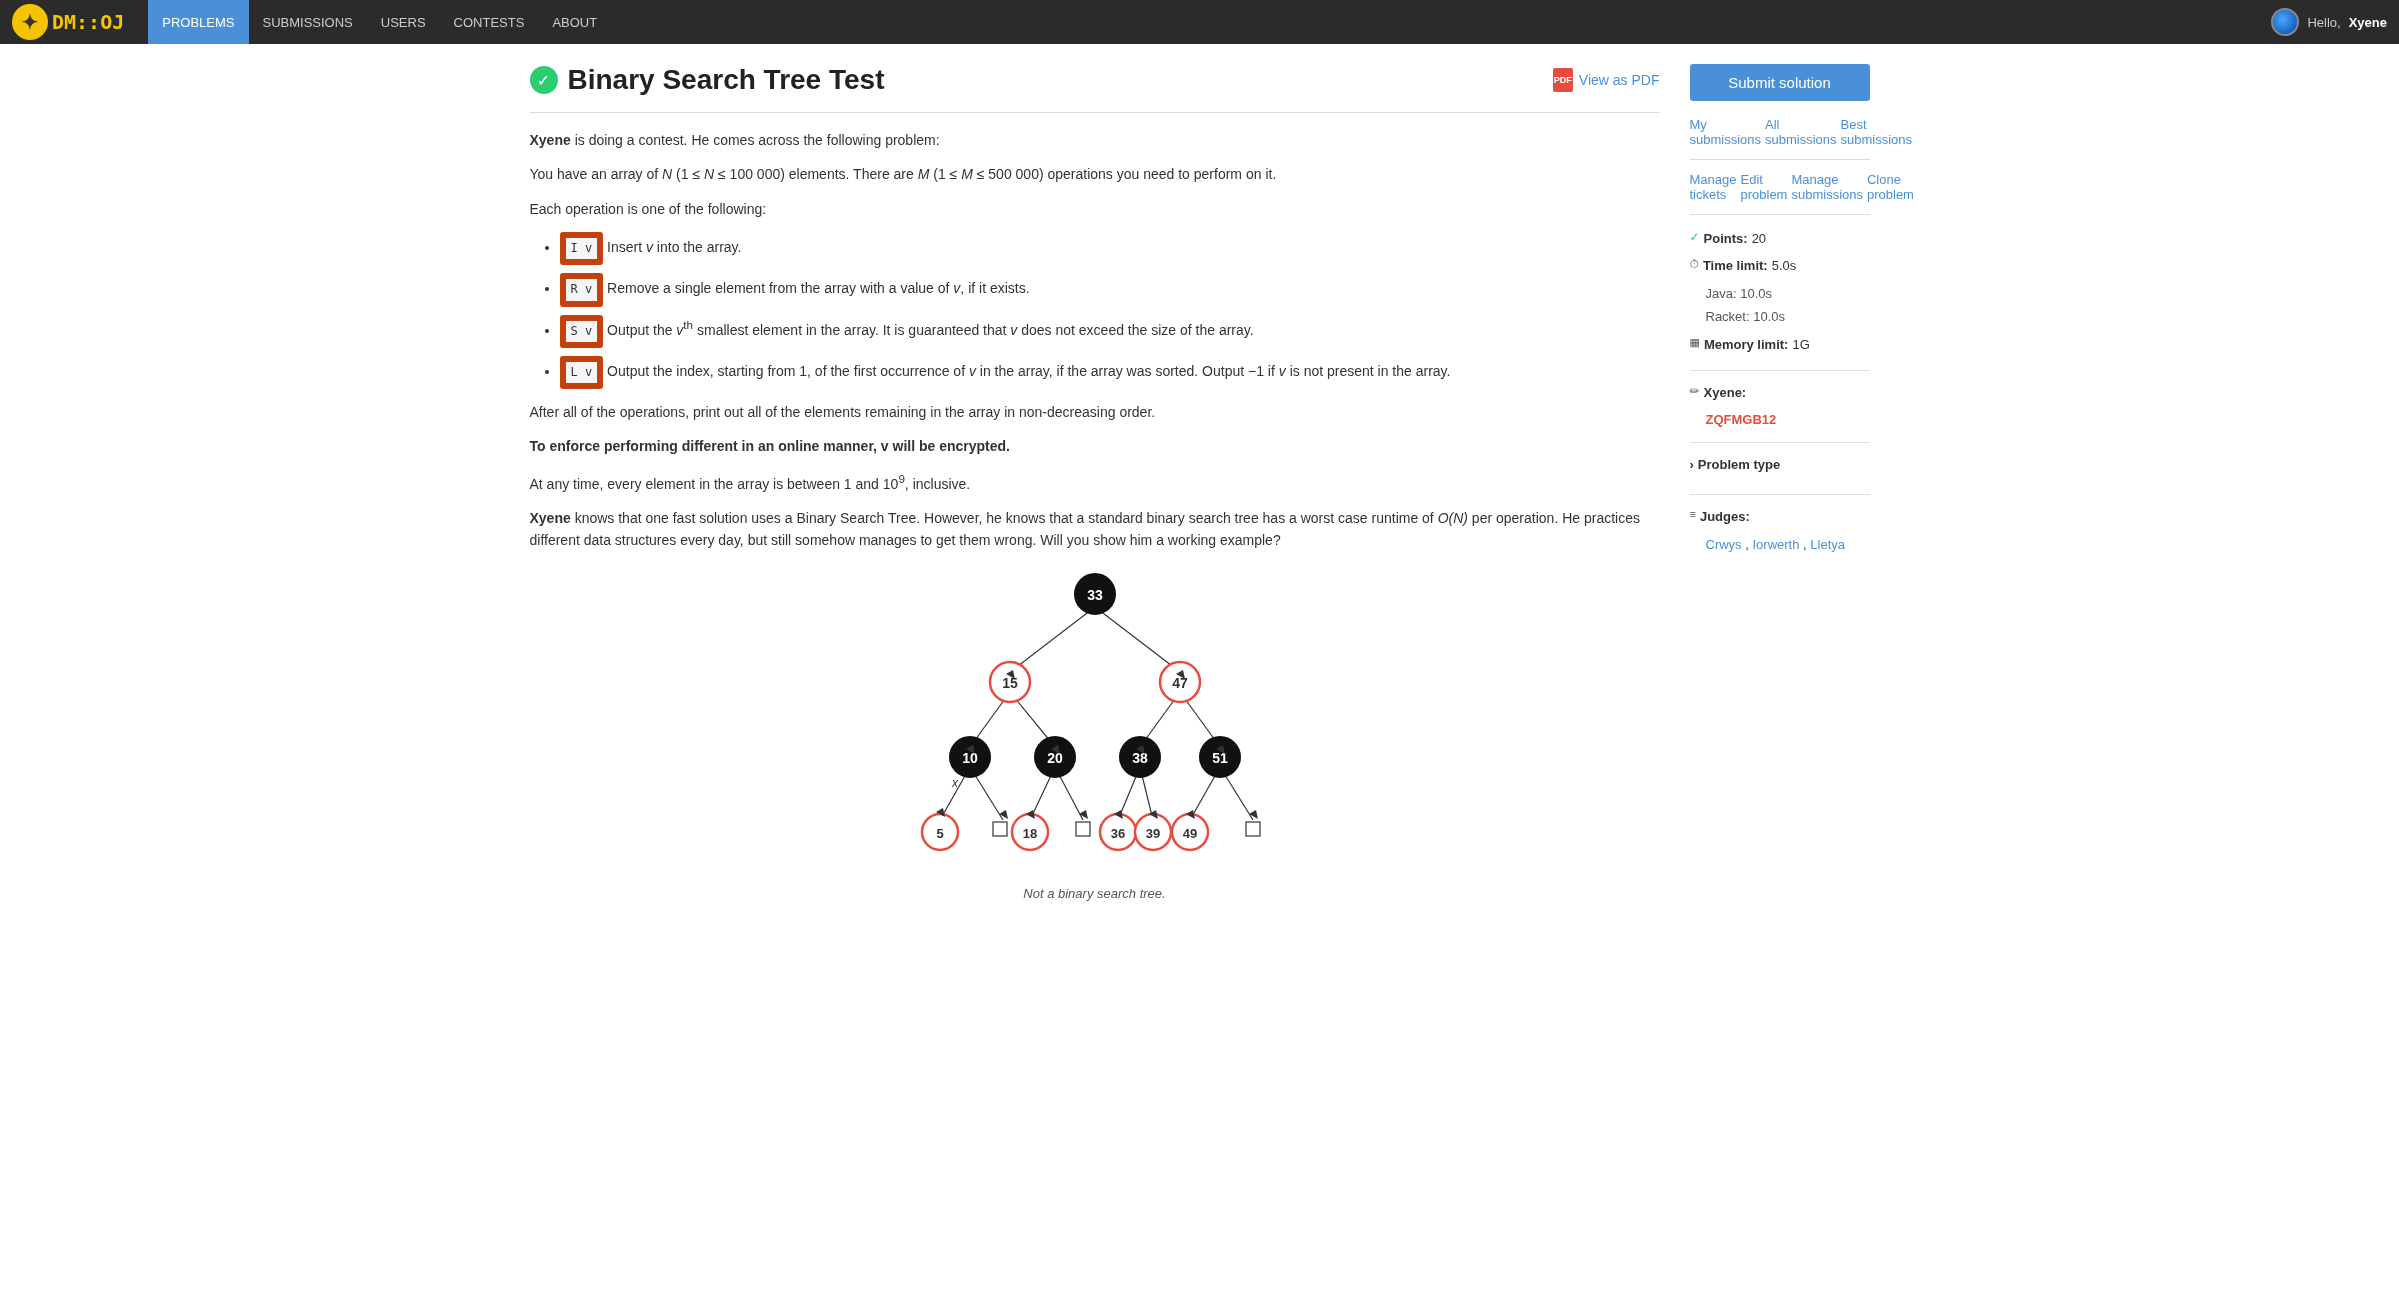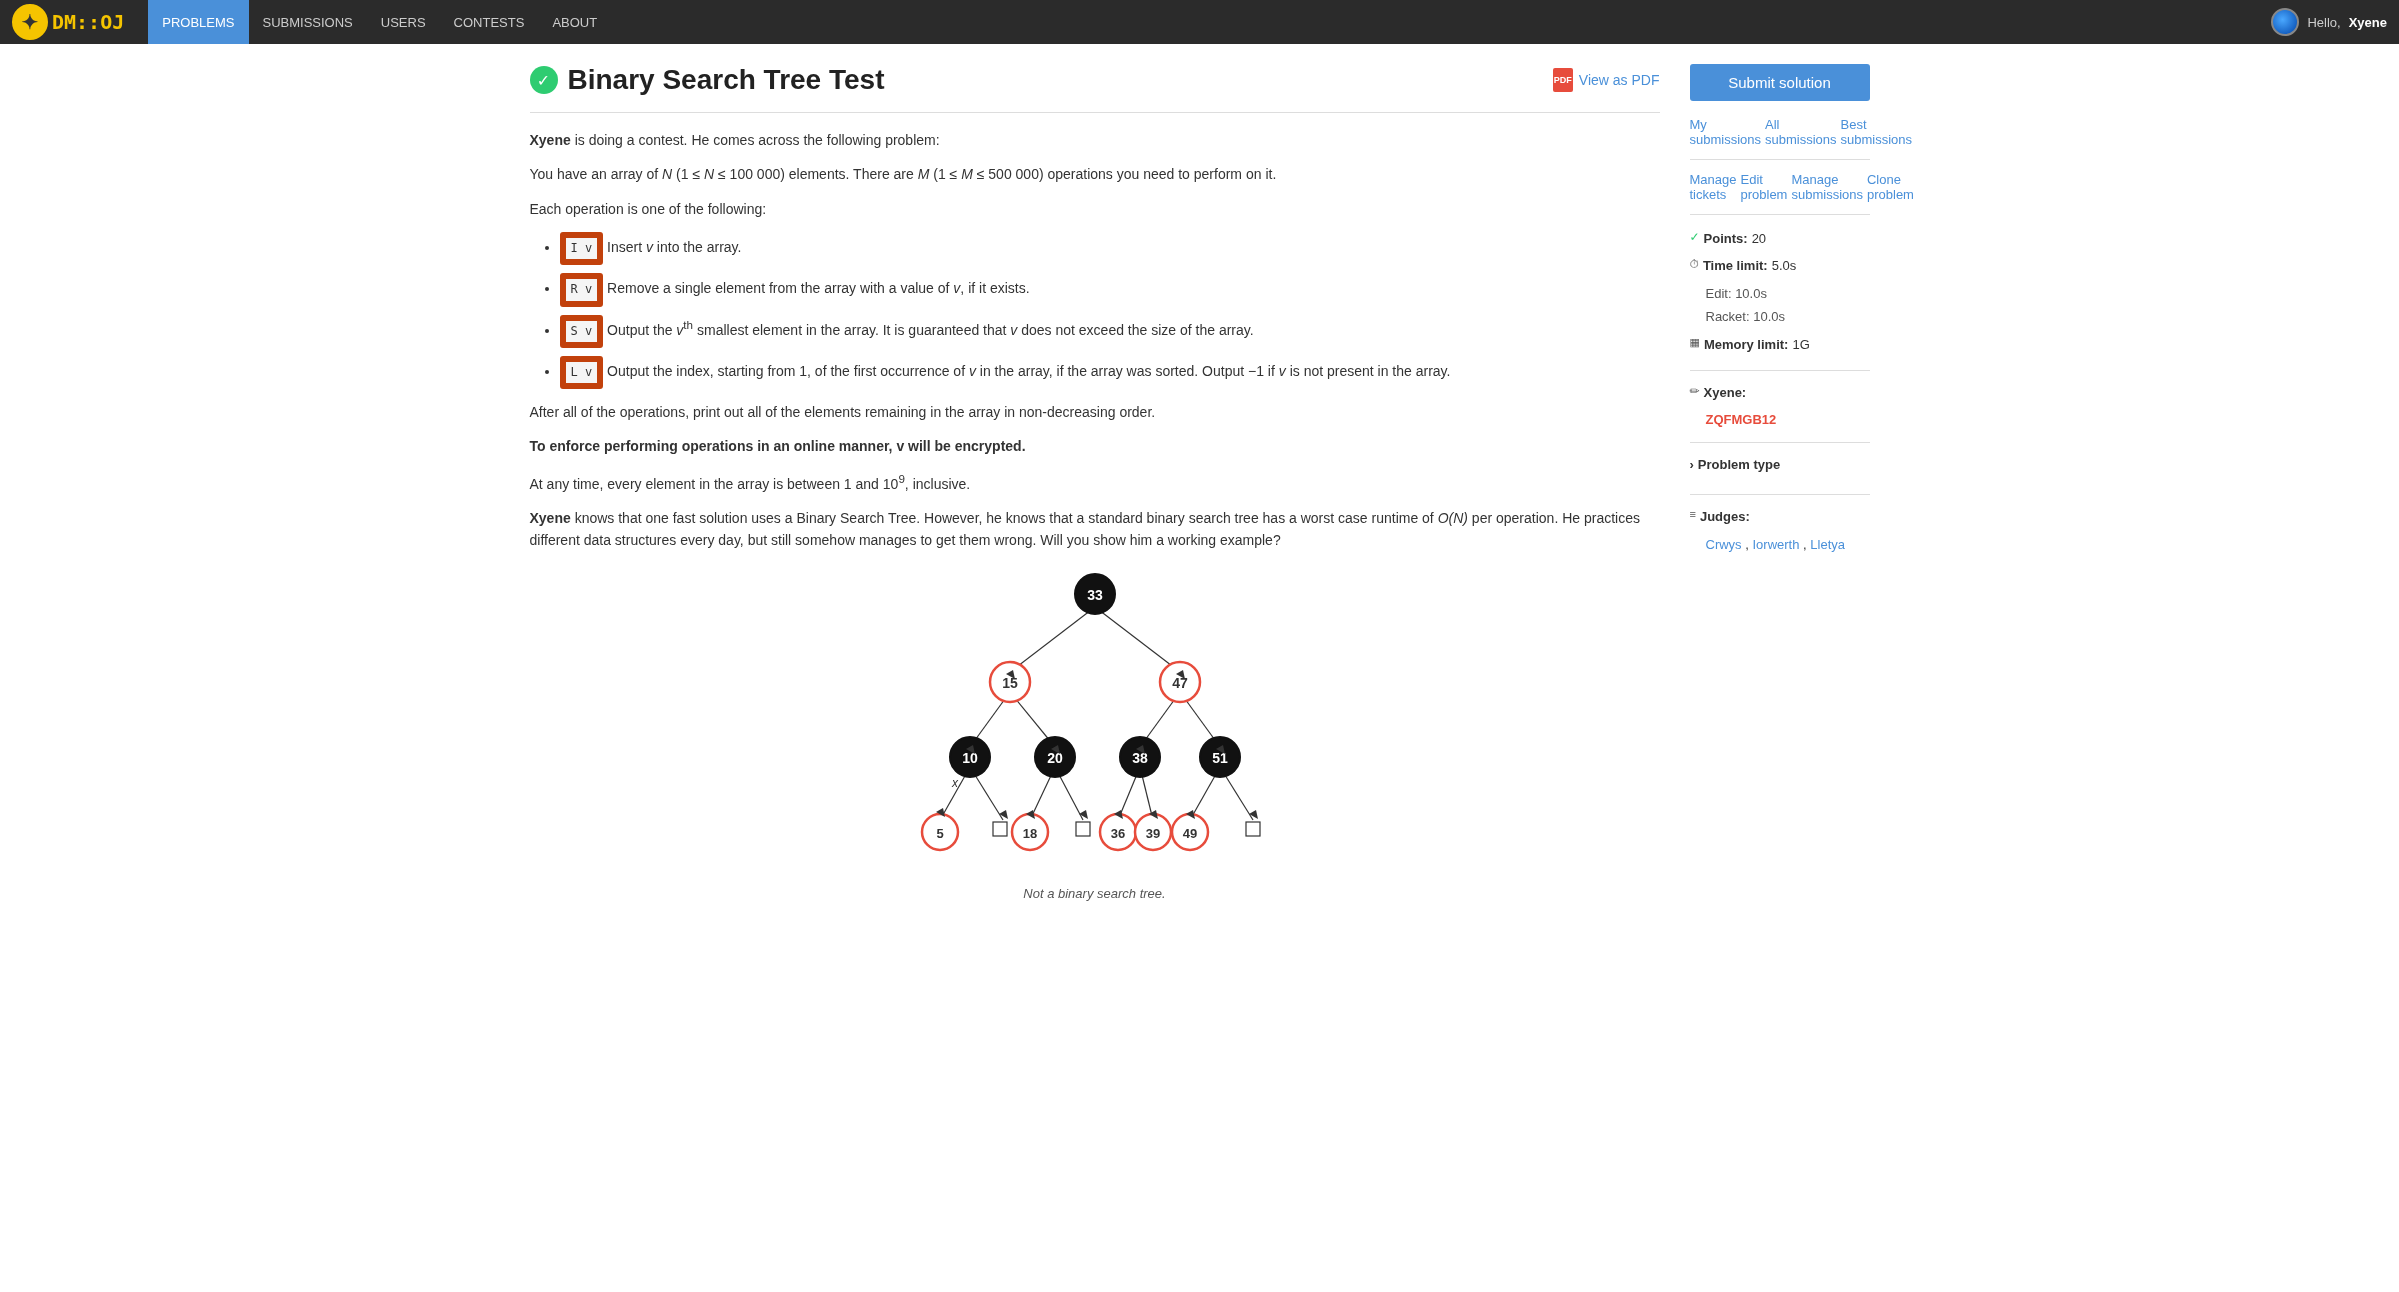--- a/index.html
+++ b/index.html
@@ -316,21 +316,21 @@
           <span class="kbd">R v</span> Remove a single element from the array with a value of <span class="math">v</span>, if it exists.
         </li>
         <li>
           <span class="kbd">S v</span> Output the <span class="math">v</span><sup>th</sup> smallest element in the array. It is guaranteed that <span class="math">v</span> does not exceed the size of the array.
         </li>
         <li>
           <span class="kbd">L v</span> Output the index, starting from 1, of the first occurrence of <span class="math">v</span> in the array, if the array was sorted. Output −1 if <span class="math">v</span> is not present in the array.
         </li>
       </ul>
       <p>After all of the operations, print out all of the elements remaining in the array in non-decreasing order.</p>
-      <p class="bold">To enforce performing operations in an online manner, v will be encrypted.</p>
+      <p class="bold">To enforce performing different in an online manner, v will be encrypted.</p>
       <p>
         At any time, every element in the array is between 1 and 10<sup>9</sup>, inclusive.
       </p>
       <p>
         <span class="bold">Xyene</span><span> knows that one fast solution uses a Binary Search Tree. However, he knows that a standard binary search tree has a worst case runtime of <span class="math">O(N)</span> per operation. He practices different data structures every day, but still somehow manages to get them wrong. Will you show him a working example?</span>
       </p>
 
       <div class="bst-container">
         <svg width="520" height="300" viewBox="0 0 520 300">
 
@@ -460,21 +460,21 @@
         <span class="icon-check-sm">✓</span>
         <span class="meta-label">Points:</span>
         <span class="meta-value">20</span>
       </div>
       <div class="meta-row">
         <span class="icon-clock-sm">⏱</span>
         <span class="meta-label">Time limit:</span>
         <span class="meta-value">5.0s</span>
       </div>
       <div class="meta-sub">
-        <span>Edit:</span>
+        <span>Java:</span>
         <span>10.0s</span>
       </div>
       <div class="meta-sub">
         <span>Racket:</span>
         <span>10.0s</span>
       </div>
       <div class="meta-row" style="margin-top:4px;">
         <span class="icon-mem-sm">▦</span>
         <span class="meta-label">Memory limit:</span>
         <span class="meta-value">1G</span>

